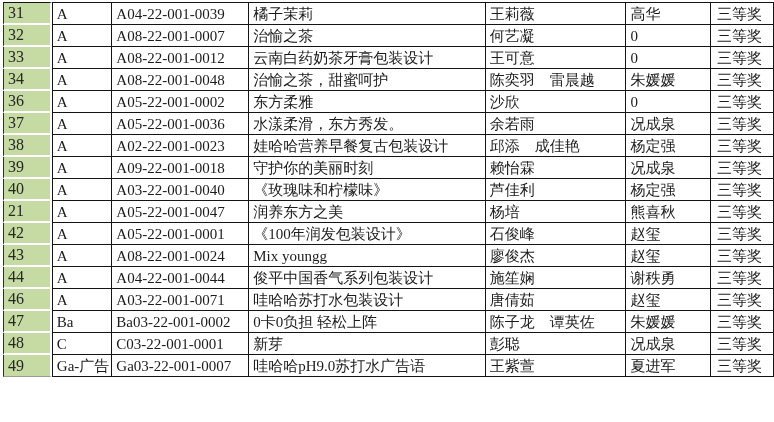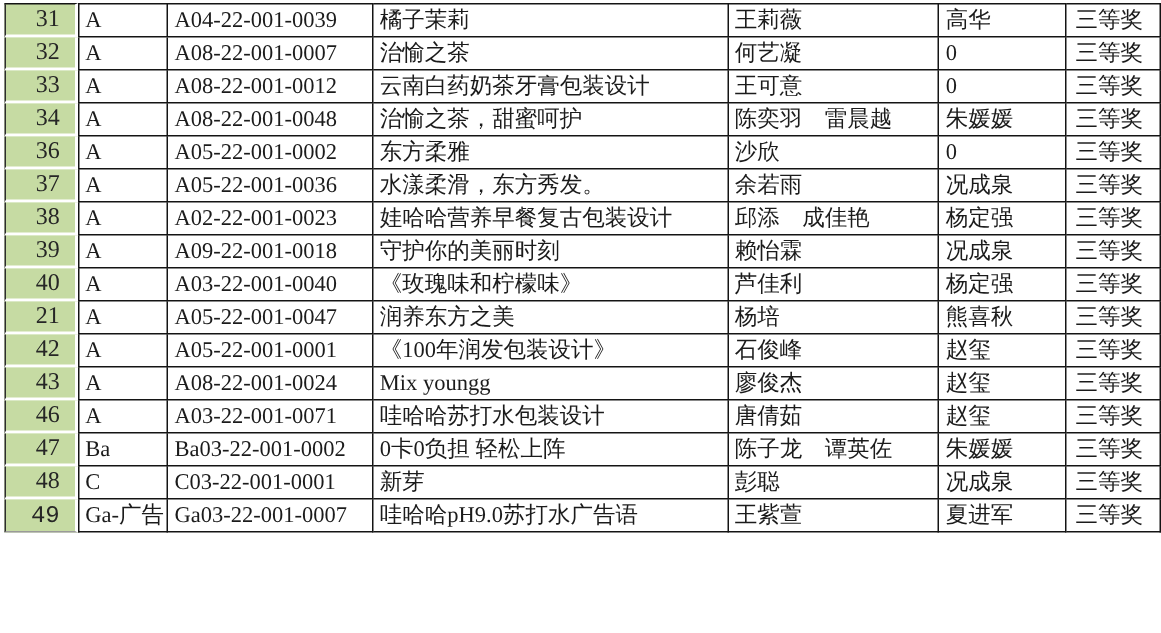--- a/index.html
+++ b/index.html
@@ -30,26 +30,25 @@
     border-bottom: 1px solid #141414;
     line-height: 20px;
   }
   tr:first-child td { border-top: 1px solid #141414; }
   td.cell-category { border-left: 1px solid #141414; }
   td.cell-num {
     background: #c6dba3;
     border-left: 1px solid #2d2d2d;
     border-right: 2px solid #ffffff;
     border-bottom: 2px solid #ffffff;
-    text-align: right;
     padding-right: 10px;
     font-size: 16px;
     color: #262626;
   }
-  tr:last-child td.cell-num { border-bottom: 1px solid #9a9a9a; font-family: Liberation Mono, monospace; }
+  tr:last-child td.cell-num { border-bottom: 1px solid #9a9a9a; }
   td.cell-award { padding-left: 6px; }
 </style>
 </head>
 <body>
 
 <table class="award-table">
   <colgroup>
     <col style="width:49px">
     <col style="width:51px">
     <col style="width:137px">
@@ -173,20 +172,29 @@
   <tr>
     <td class="cell-num">43</td>
     <td class="cell-category">A</td>
     <td class="cell-code">A08-22-001-0024</td>
     <td class="cell-title">Mix youngg</td>
     <td class="cell-authors">廖俊杰</td>
     <td class="cell-advisor">赵玺</td>
     <td class="cell-award">三等奖</td>
   </tr>
 
+  <tr>
+    <td class="cell-num">44</td>
+    <td class="cell-category">A</td>
+    <td class="cell-code">A04-22-001-0044</td>
+    <td class="cell-title">俊平中国香气系列包装设计</td>
+    <td class="cell-authors">施笙娴</td>
+    <td class="cell-advisor">谢秩勇</td>
+    <td class="cell-award">三等奖</td>
+  </tr>
 
 
   <tr>
     <td class="cell-num">46</td>
     <td class="cell-category">A</td>
     <td class="cell-code">A03-22-001-0071</td>
     <td class="cell-title">哇哈哈苏打水包装设计</td>
     <td class="cell-authors">唐倩茹</td>
     <td class="cell-advisor">赵玺</td>
     <td class="cell-award">三等奖</td>

